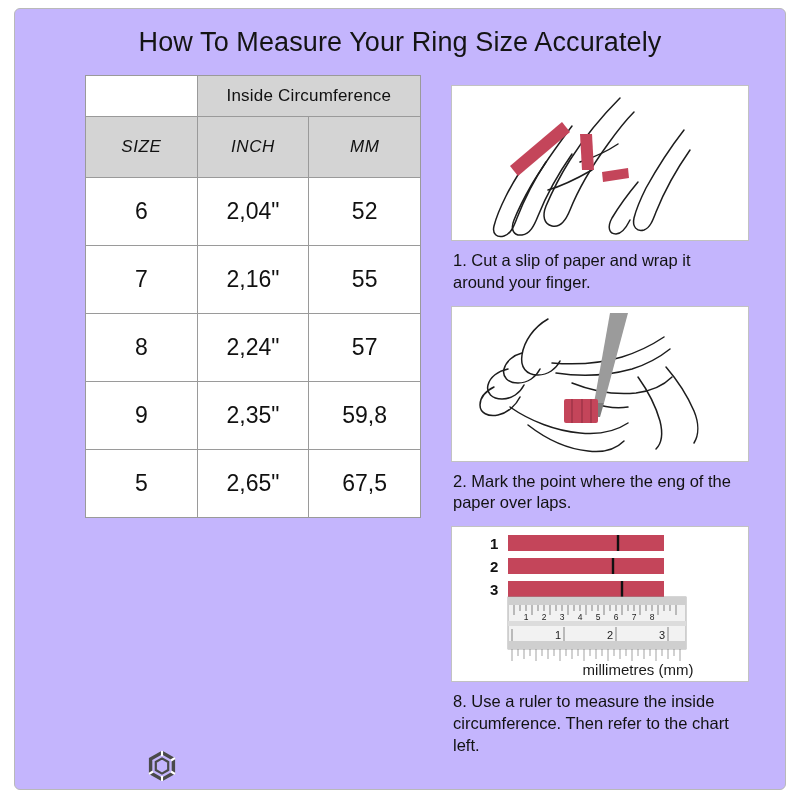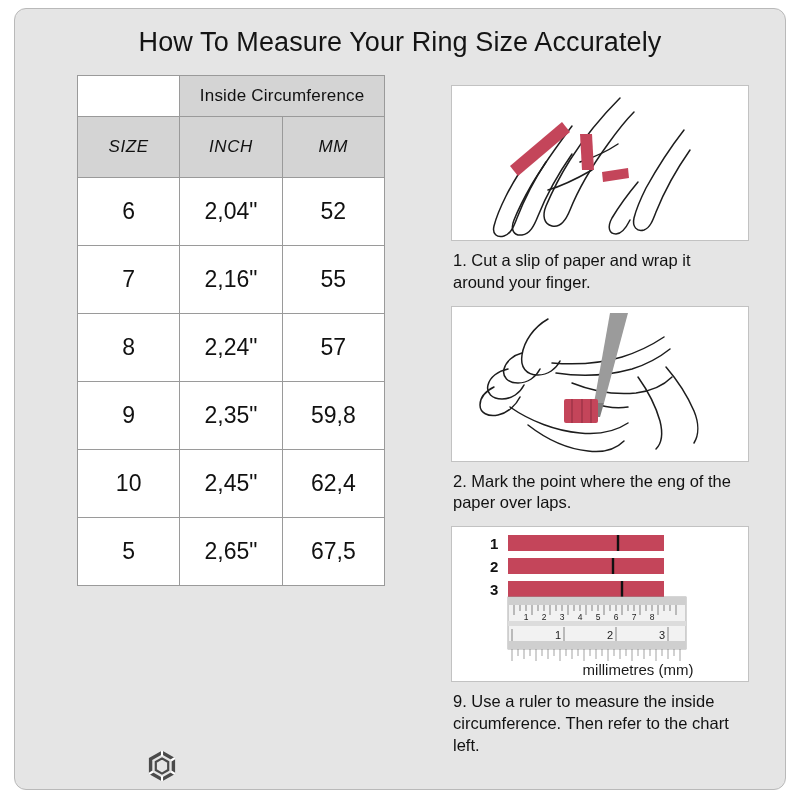--- a/index.html
+++ b/index.html
@@ -14,42 +14,42 @@
     color: #1a1a1a;
     overflow: hidden;
   }
   .page-frame {
     position: absolute;
     left: 14px;
     top: 8px;
     width: 772px;
     height: 782px;
     border: 1px solid #b9b9b9;
-    border-radius: 12px;
-    background: #e5e5e5;
+    border-radius: 6px;
+    background: #c4b5fd;
     box-sizing: border-box;
   }
   .page-title {
     position: absolute;
     left: 0;
     top: 18px;
     width: 100%;
     text-align: center;
     font-size: 27px;
     font-weight: 400;
     letter-spacing: 0.1px;
     color: #141414;
   }
 
   
   .size-table {
     position: absolute;
-    left: 62px;
+    left: 70px;
     top: 66px;
-    width: 308px;
+    width: 336px;
     border-collapse: collapse;
     table-layout: fixed;
   }
   .size-table td, .size-table th {
     border: 1px solid #9a9a9a;
     text-align: center;
     vertical-align: middle;
     font-weight: 400;
     color: #111111;
   }
@@ -159,25 +159,20 @@
       </tr>
       <tr>
         <td>8</td>
         <td>2,24"</td>
         <td>57</td>
       </tr>
       <tr>
         <td>9</td>
         <td>2,35"</td>
         <td>59,8</td>
-      </tr>
-      <tr>
-        <td>10</td>
-        <td>2,45"</td>
-        <td>62,4</td>
       </tr>
       <tr>
         <td>5</td>
         <td>2,65"</td>
         <td>67,5</td>
       </tr>
     </tbody>
   </table>
 
   <div class="steps">
@@ -340,21 +335,21 @@
             <line x1="204" y1="122" x2="204" y2="134"></line>
               <line x1="210" y1="122" x2="210" y2="129"></line>
             <line x1="216" y1="122" x2="216" y2="132"></line>
               <line x1="222" y1="122" x2="222" y2="129"></line>
             <line x1="228" y1="122" x2="228" y2="134"></line>
           </g>
 
           <text x="186" y="148" font-family="Liberation Sans, sans-serif" font-size="15" fill="#1a1a1a" text-anchor="middle">millimetres (mm)</text>
         </svg>
       </div>
-      <div class="step-text">9. Use a ruler to measure the inside circumference. Then refer to the chart left.</div>
+      <div class="step-text">8. Use a ruler to measure the inside circumference. Then refer to the chart left.</div>
     </div>
 
   </div>
 
   <div class="logo">
     <span>
       <svg width="30" height="30" viewBox="0 0 30 30">
         <path d="M15 1.6 L26.4 8 L26.4 22 L15 28.4 L3.6 22 L3.6 8 Z" fill="none" stroke="#4a4a4a" stroke-width="3.4"></path>
         <path d="M15 7.4 L21.2 11 L21.2 19 L15 22.6 L8.8 19 L8.8 11 Z" fill="none" stroke="#4a4a4a" stroke-width="2.2"></path>
         <g stroke="#ffffff" stroke-width="2.1">

